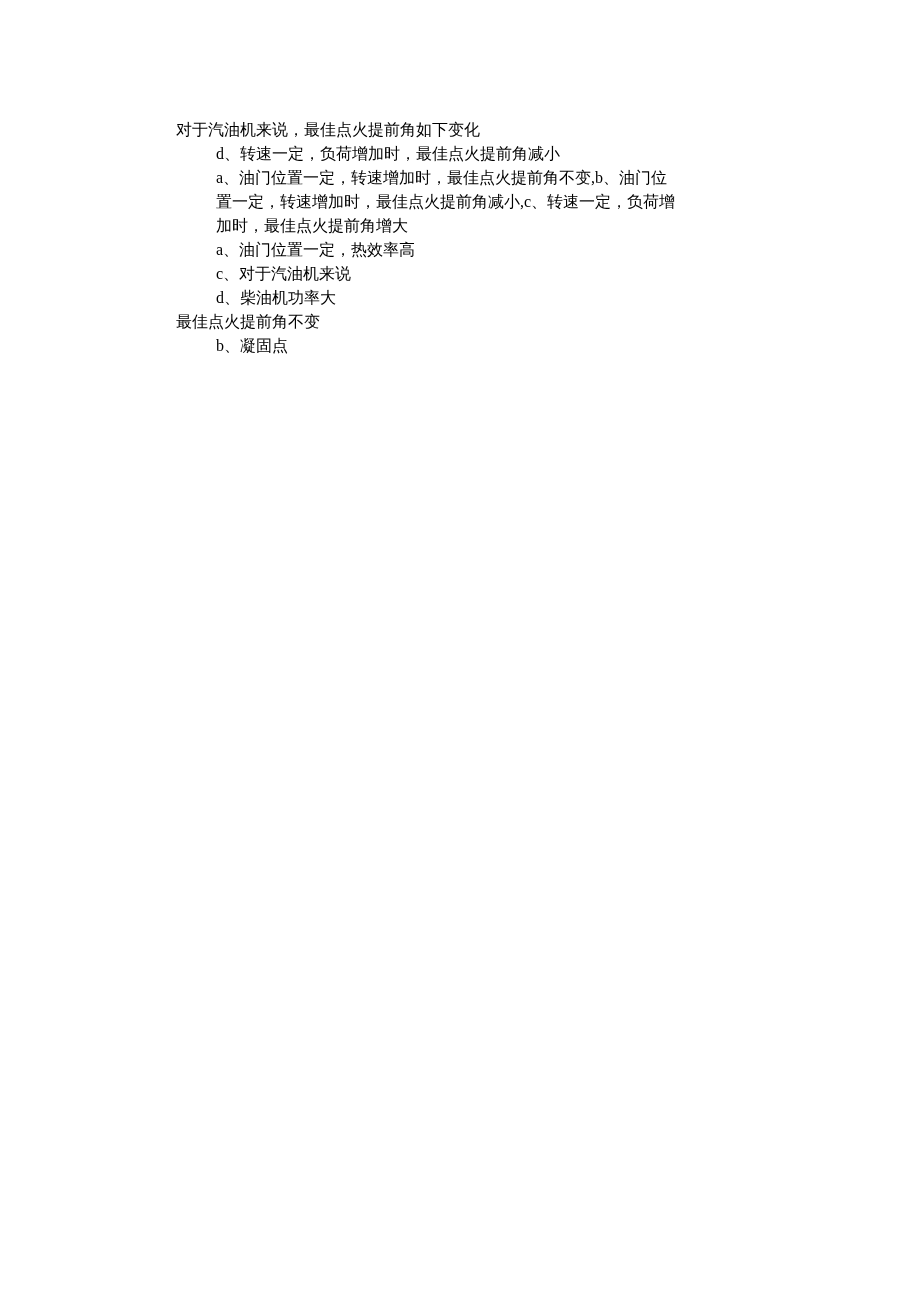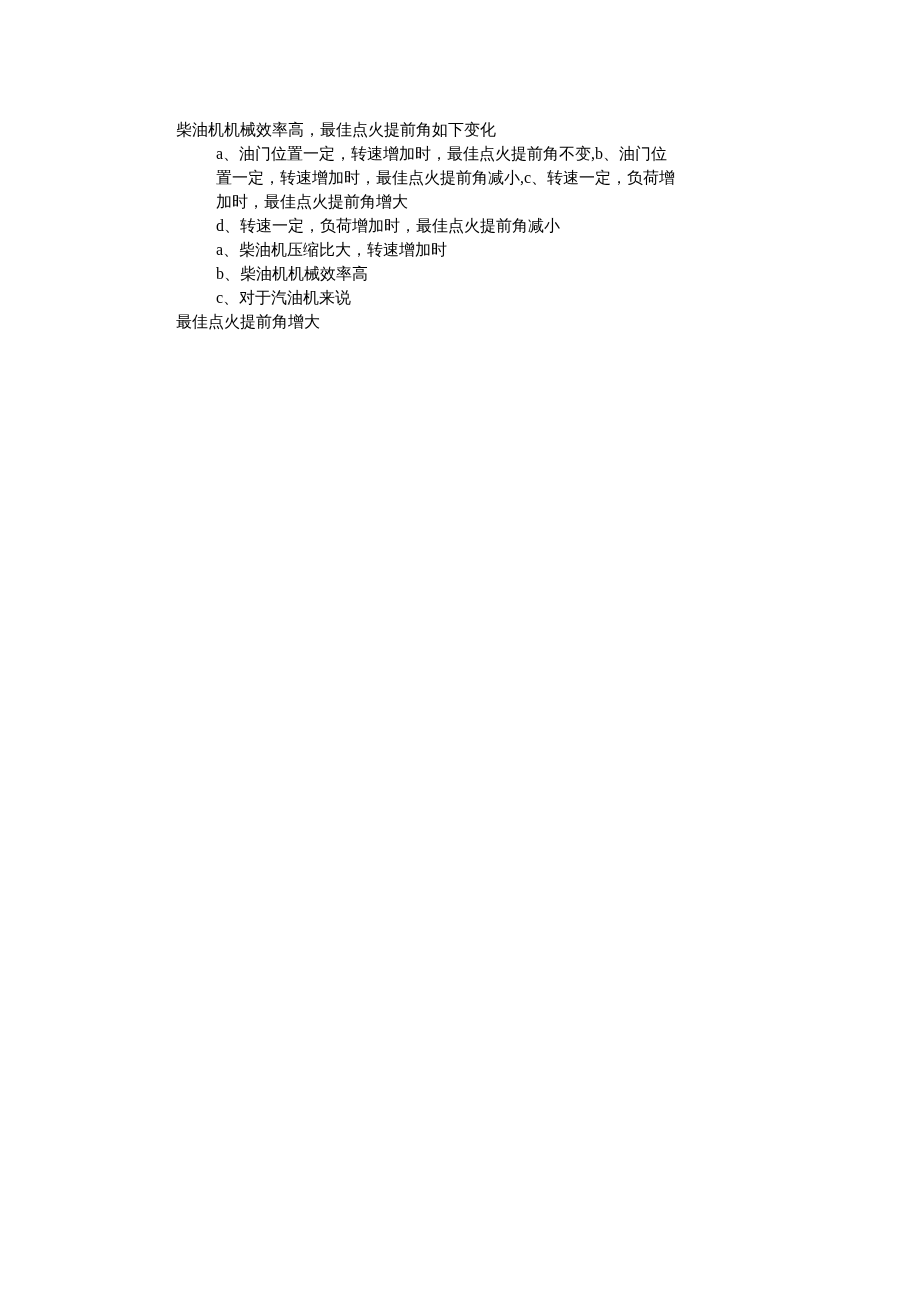--- a/index.html
+++ b/index.html
@@ -27,32 +27,33 @@
       padding-left: 40px;
       max-width: 500px;
     }
     .option-line {
     }
   </style>
 </head>
 <body>
 
 <div class="question">
-  <div class="question-stem">柴油机机械效率高，最佳点火提前角如下变化</div>
+  <div class="question-stem">对于汽油机来说，最佳点火提前角如下变化</div>
   <div class="option-block">
+    <div class="option-line">d、转速一定，负荷增加时，最佳点火提前角减小</div>
     <div class="option-line">a、油门位置一定，转速增加时，最佳点火提前角不变,b、油门位置一定，转速增加时，最佳点火提前角减小,c、转速一定，负荷增加时，最佳点火提前角增大</div>
-    <div class="option-line">d、转速一定，负荷增加时，最佳点火提前角减小</div>
   </div>
 </div>
 
 <div class="question">
   <div class="option-block">
-    <div class="option-line">a、柴油机压缩比大，转速增加时</div>
-    <div class="option-line">b、柴油机机械效率高</div>
+    <div class="option-line">a、油门位置一定，热效率高</div>
     <div class="option-line">c、对于汽油机来说</div>
+    <div class="option-line">d、柴油机功率大</div>
   </div>
 </div>
 
 <div class="question">
-  <div class="question-stem">最佳点火提前角增大</div>
+  <div class="question-stem">最佳点火提前角不变</div>
   <div class="option-block">
+    <div class="option-line">b、凝固点</div>
   </div>
 </div>
 
 </body></html>

